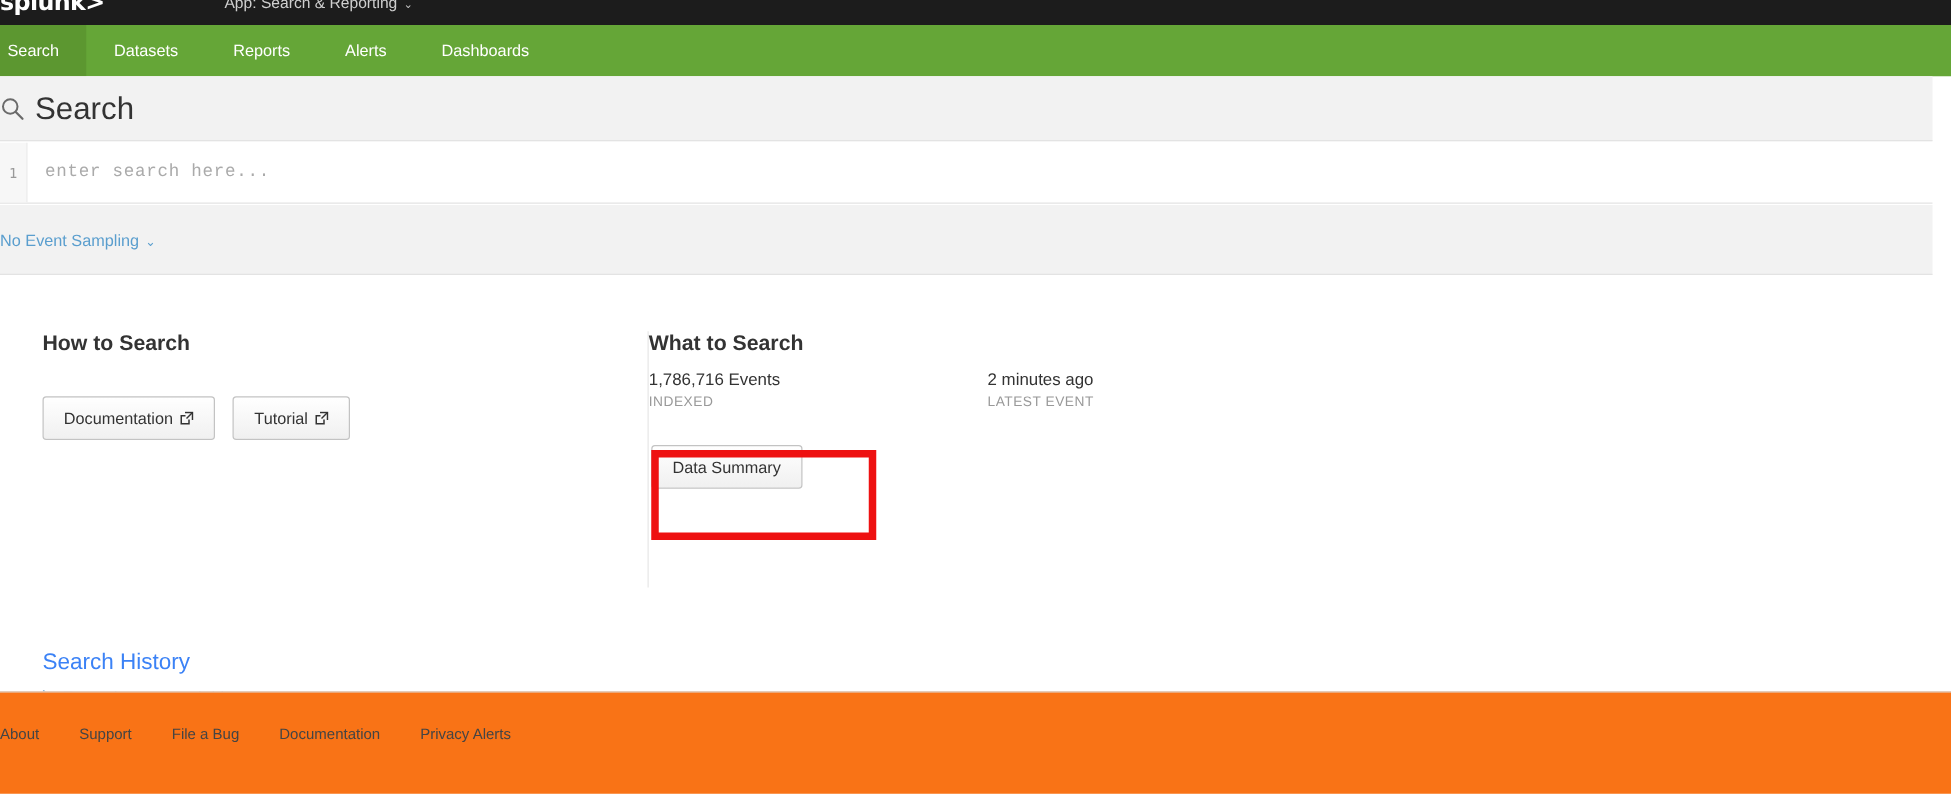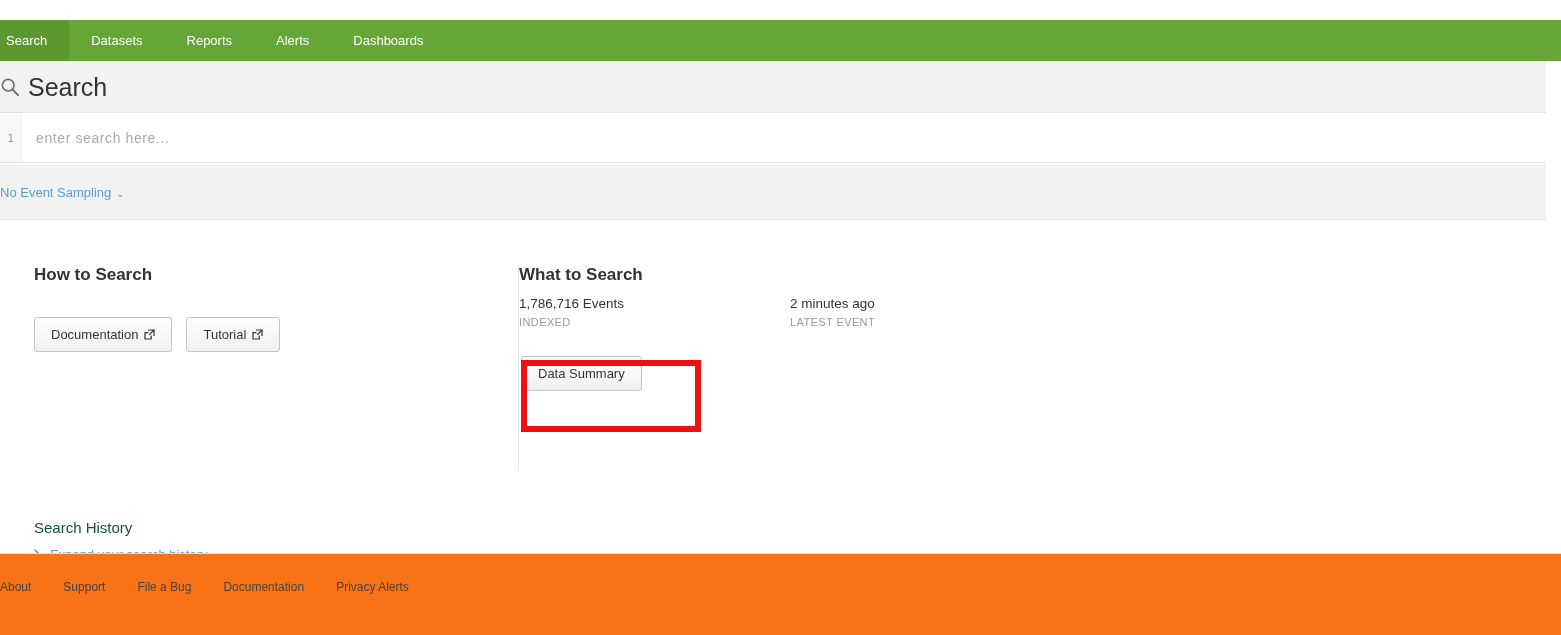--- a/index.html
+++ b/index.html
@@ -139,21 +139,21 @@
     align-items: center;
     justify-content: center;
   }
   .search-input {
     flex: 1;
     border: none;
     outline: none;
     background: transparent;
     padding: 0 14px;
     font-size: 14px;
-    font-family: Liberation Sans, sans-serif;
+    font-family: Liberation Mono, monospace;
     color: #333333;
     letter-spacing: 0.6px;
   }
   .search-input::placeholder { color: #aaaaaa; }
 
   
   .sampling-row {
     position: absolute;
     left: 0; top: 164px;
     width: 1546px;
@@ -257,22 +257,22 @@
   }
 
   .ds-wrap { margin-top: 28px; padding-left: 2px; }
 
   
   .history {
     padding-left: 50px;
     margin-top: 49px;
   }
   .history-heading {
-    font-size: 15px;
-    color: #14532d;
+    font-size: 18px;
+    color: #3b82f6;
     font-weight: normal;
     margin-bottom: 10px;
   }
   .history-link {
     display: inline-flex;
     align-items: center;
     gap: 9px;
     color: #5a9ece;
     font-size: 13px;
     text-decoration: none;
@@ -306,20 +306,28 @@
     text-decoration: none;
     white-space: nowrap;
     cursor: pointer;
   }
 </style>
 </head>
 <body>
 
 <div id="app">
 
+  <div class="appbar">
+    <div class="appbar-inner">
+      <div class="splunk-logo">splunk&gt;</div>
+      <div class="app-context">
+        <span>App: Search &amp; Reporting</span><span class="caret">⌄</span>
+      </div>
+    </div>
+  </div>
 
   <div class="navbar">
     <div class="navbar-inner">
       <div class="nav-item active">
         <span>Search</span>
       </div>
       <div class="nav-item">
         <span>Datasets</span>
       </div>
       <div class="nav-item">

